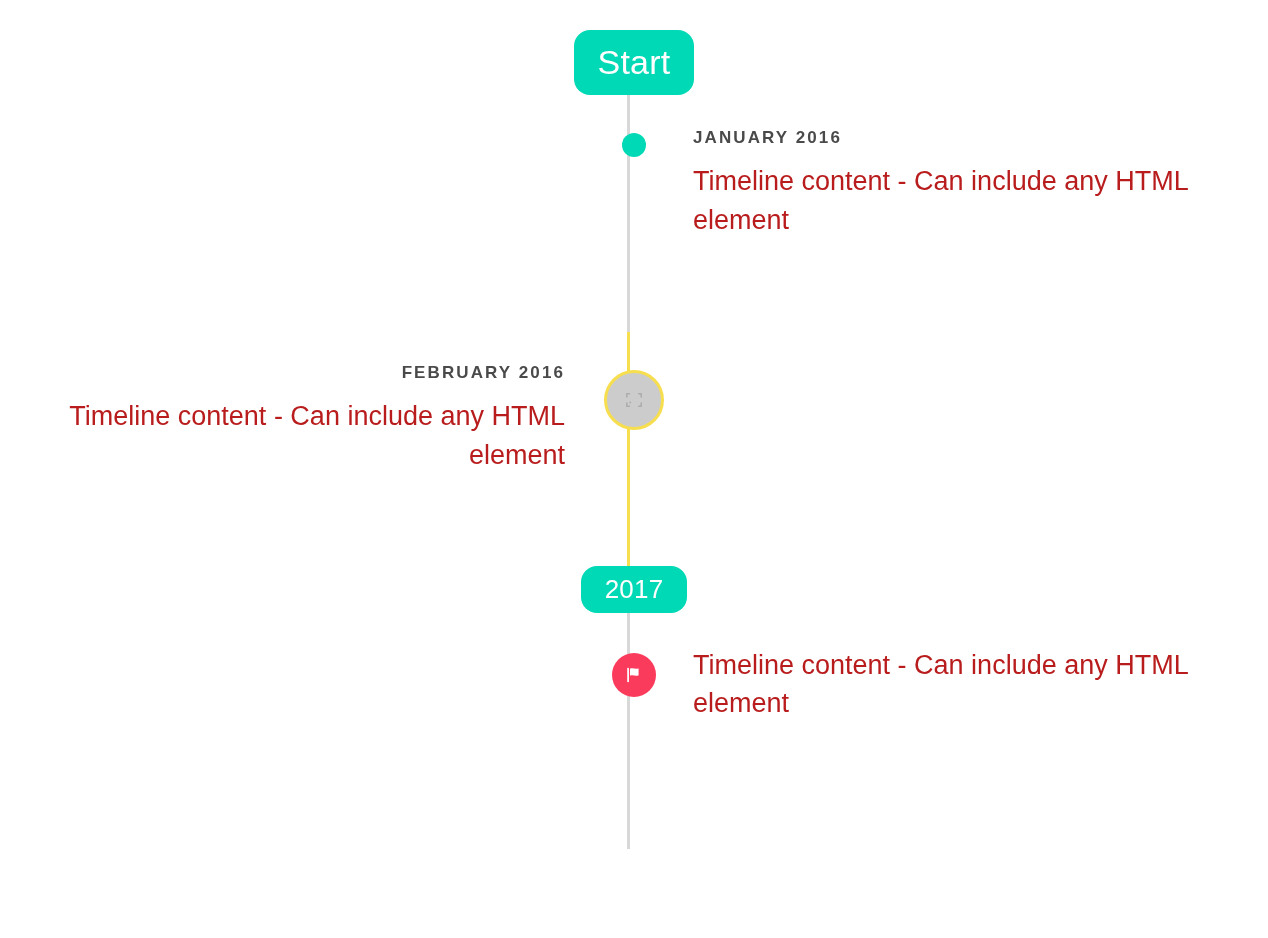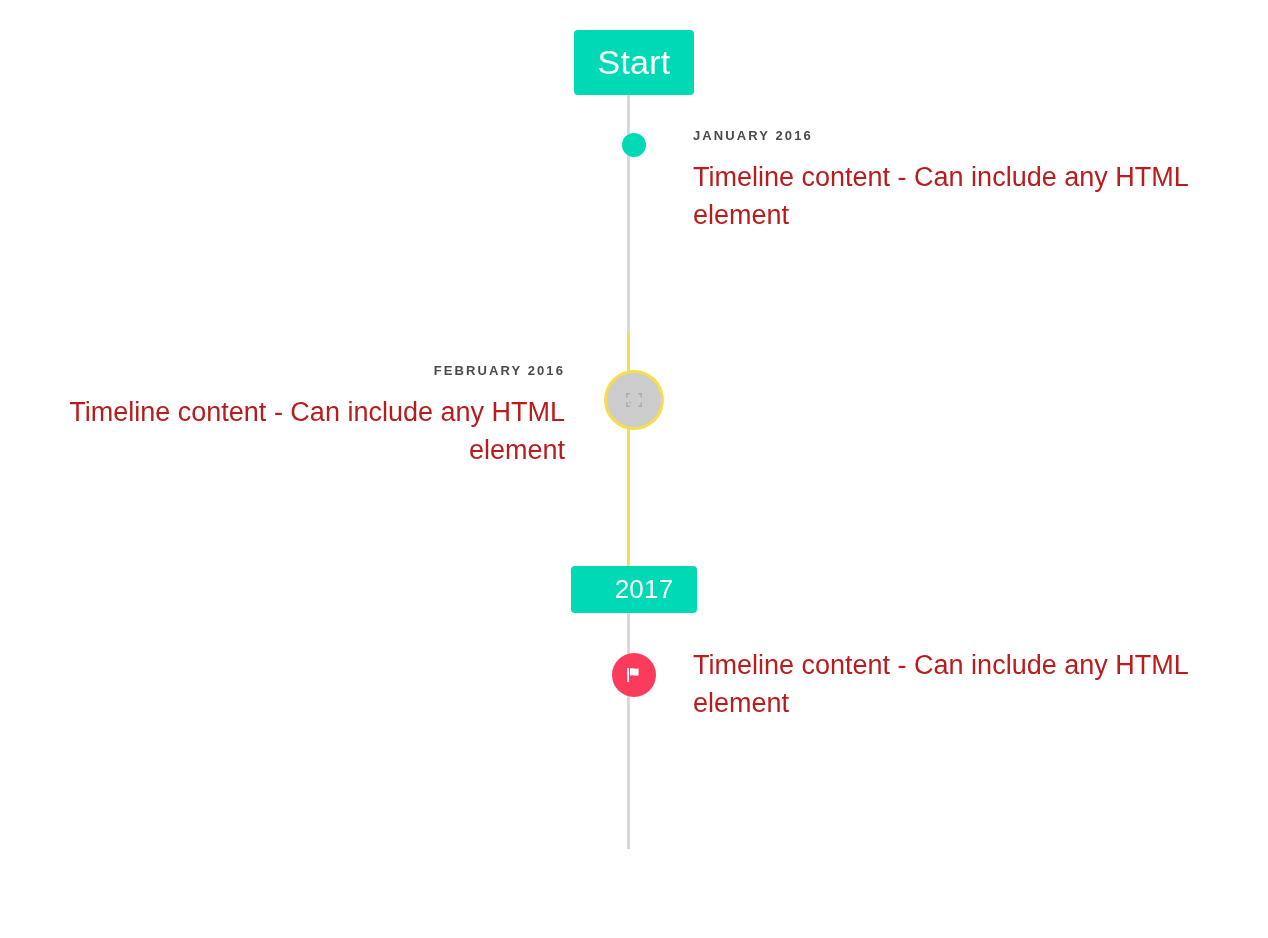--- a/index.html
+++ b/index.html
@@ -32,31 +32,31 @@
   .spine-highlight{ top: 332px; height: 234px; background: #f7de4e; }
   .spine-bottom   { top: 613px; height: 236px; }
 
   
   .cap {
     position: absolute;
     left: 50%;
     transform: translateX(-50%);
     background: #00d9b5;
     color: #ffffff;
-    border-radius: 4px;
+    border-radius: 16px;
     display: flex;
     align-items: center;
     justify-content: center;
     font-weight: 400;
     letter-spacing: 0.2px;
     user-select: none;
     z-index: 5;
   }
   .cap-start { top: 30px;  width: 120px; height: 65px; font-size: 34px; }
-  .cap-mid   { top: 566px; width: 106px;  height: 47px; font-size: 26px; padding-left: 20px; }
+  .cap-mid   { top: 566px; width: 106px;  height: 47px; font-size: 26px; }
   .cap-end   { top: 849px; width: 105px; height: 63px; font-size: 34px; }
 
   
   .event {
     position: absolute;
     left: 0;
     width: 1268px;
     display: flex;
     align-items: flex-start;
   }
@@ -67,21 +67,21 @@
   .side {
     width: 629px;
     box-sizing: border-box;
     padding-left: 15px;
   }
   .side-left  { padding-right: 64px; text-align: right; }
   .side-right { padding-left: 64px;  text-align: left; }
   .side-empty { }
 
   .evt-date {
-    font-size: 13px;
+    font-size: 17px;
     font-weight: bold;
     letter-spacing: 2.1px;
     color: #4a4a4a;
     text-transform: uppercase;
     line-height: 1.2;
     margin: 0 0 14px 0;
   }
   .evt-body {
     font-size: 27px;
     font-weight: 300;

